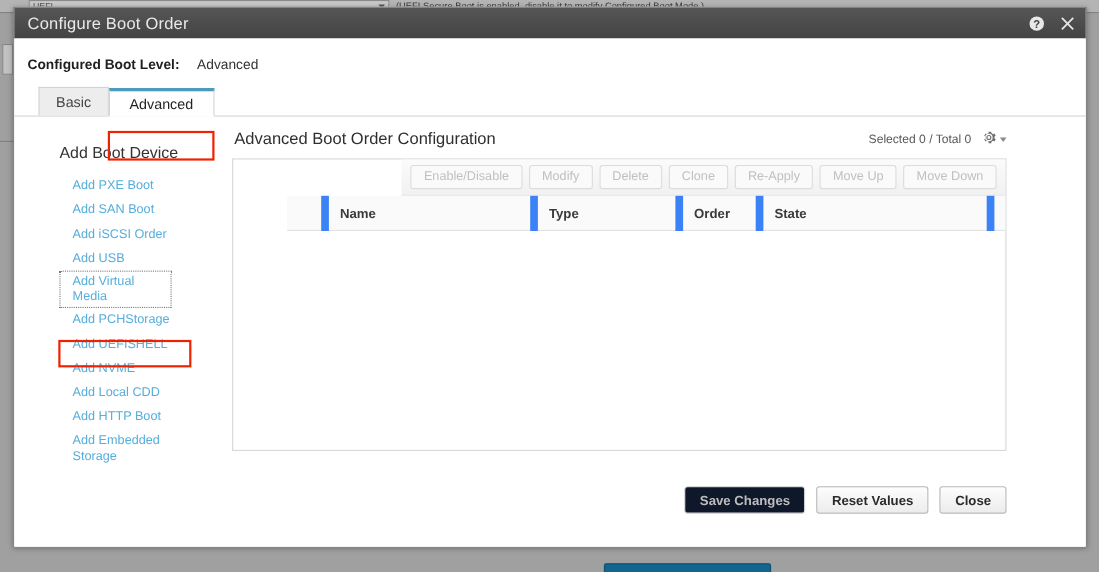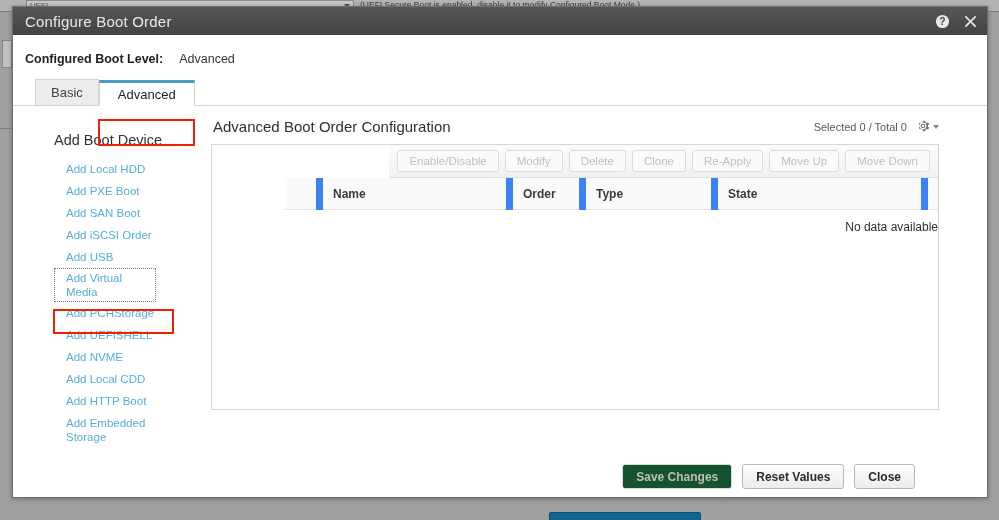--- a/index.html
+++ b/index.html
@@ -185,21 +185,21 @@
     left: 40px; top: 274px;
     width: 121px; height: 25px;
     border: 2px solid #ee2200;
     pointer-events: none;
     z-index: 25;
   }
 
   
   #main {
     flex: 1 1 auto;
-    padding-right: 48px;
+    padding-right: 72px;
     padding-top: 2px;
   }
   #main-head {
     display: flex; align-items: center;
     padding: 0 0 9px 2px;
   }
   #main-title {
     font-size: 15px; color: #2f2f2f;
   }
   #main-head-right {
@@ -283,21 +283,21 @@
     border: 1px solid #b8b8b8;
     border-radius: 3px;
     background: linear-gradient(to bottom,#fdfdfd 0%,#ececec 100%);
     color: #2b2b2b;
     display: flex; align-items: center;
     cursor: pointer;
   }
   .fbtn.disabled {
     color: #bdbdbd;
     border-color: #dcdcdc;
-    background: #14532d;
+    background: #0f172a;
     cursor: default;
   }
 </style>
 </head>
 <body>
 
 <div id="bg-layer">
   <div id="bg-strip">
     <div id="bg-select">
       <span>UEFI</span>
@@ -344,21 +344,20 @@
       <div class="tab active">
         <span>Advanced</span>
       </div>
     </div>
 
     <div id="content">
 
       <div id="sidebar">
         <div id="sidebar-title">Add Boot Device</div>
 
-        <a class="boot-link">Add Local HDD</a>
         <a class="boot-link">Add PXE Boot</a>
         <a class="boot-link">Add SAN Boot</a>
         <a class="boot-link">Add iSCSI Order</a>
         <a class="boot-link">Add USB</a>
         <a class="boot-link focused">Add Virtual Media</a>
         <a class="boot-link">Add PCHStorage</a>
         <a class="boot-link">Add UEFISHELL</a>
         <a class="boot-link">Add NVME</a>
         <a class="boot-link">Add Local CDD</a>
         <a class="boot-link">Add HTTP Boot</a>
@@ -391,29 +390,26 @@
             <div class="tb-btn">Delete</div>
             <div class="tb-btn">Clone</div>
             <div class="tb-btn">Re-Apply</div>
             <div class="tb-btn">Move Up</div>
             <div class="tb-btn">Move Down</div>
           </div>
 
           <div id="table-header">
             <div class="th c-check"></div>
             <div class="th c-name">Name</div>
+            <div class="th c-type">Type</div>
             <div class="th c-order">Order</div>
-            <div class="th c-type">Type</div>
             <div class="th c-state">State</div>
             <div class="th c-last"></div>
           </div>
 
-          <div id="table-body">
-            <div id="no-data">No data available</div>
-          </div>
 
         </div>
       </div>
     </div>
 
     <div id="footer">
       <div class="fbtn disabled">Save Changes</div>
       <div class="fbtn">Reset Values</div>
       <div class="fbtn">Close</div>
     </div>

